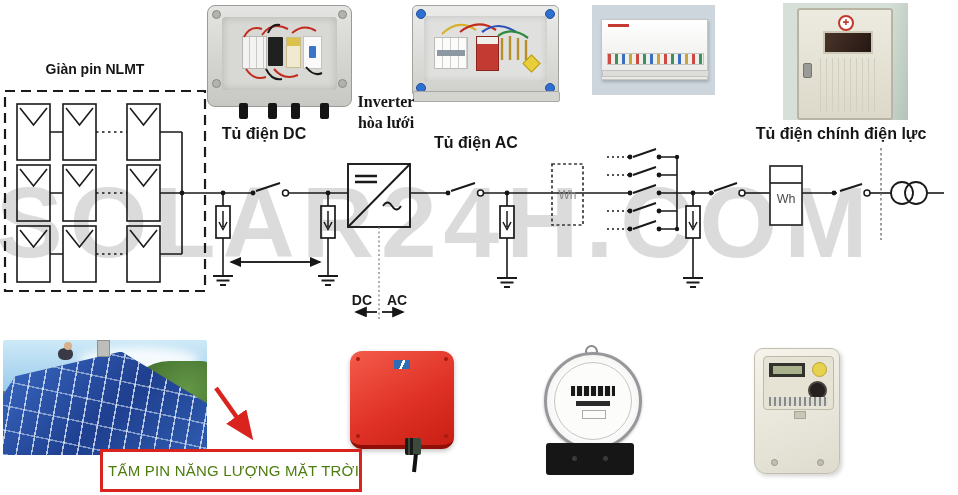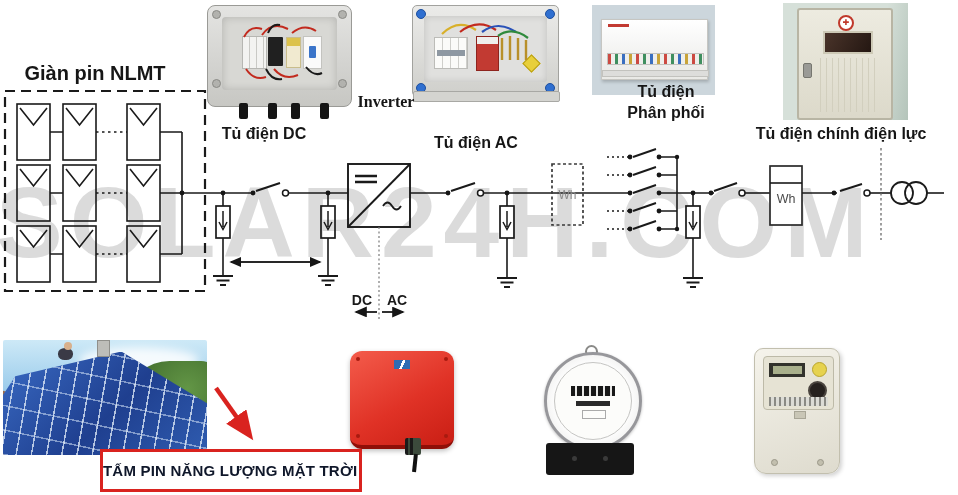--- a/index.html
+++ b/index.html
@@ -7,21 +7,21 @@
           font-family:"Liberation Sans","DejaVu Sans",sans-serif;}
   
   .watermark{position:absolute;left:-4px;top:172px;width:970px;z-index:1;
     font-size:100px;font-weight:700;letter-spacing:7px;white-space:nowrap;
     color:rgba(184,184,184,.5);line-height:100px;user-select:none;}
   
   .diagram{position:absolute;left:0;top:0;z-index:3;pointer-events:none;}
   
   .lbl{position:absolute;z-index:4;font-weight:700;color:#161616;text-align:center;
        font-size:16px;line-height:1.3;}
-  .lbl-array{left:0;top:60px;width:190px;font-size:20px;}
+  .lbl-array{left:0;top:60px;width:190px;font-size:14px;}
   .lbl-dc{left:204px;top:124px;width:120px;}
   .lbl-inv{left:338px;top:92px;width:96px;font-family:Liberation Serif, serif;}
   .lbl-ac{left:416px;top:124px;width:120px;margin-top:9px;}
   .lbl-met{left:522px;top:106px;width:96px;}
   .lbl-dist{left:612px;top:82px;width:108px;}
   .lbl-main{left:752px;top:124px;width:178px;}
   
   .photo{position:absolute;z-index:2;}
   .abs{position:absolute;}
   
@@ -125,41 +125,38 @@
   .emet-lcd{left:8%;top:12%;width:52%;height:26%;background:#32322c;}
   .emet-lcd::before{content:"";position:absolute;left:10%;top:22%;right:10%;bottom:22%;background:#a9b08c;}
   .emet-optical{right:9%;top:10%;width:13px;height:13px;border-radius:50%;background:#e6d24e;border:1px solid #b8a42e;}
   .emet-btn{right:8%;top:45%;width:15px;height:15px;border-radius:50%;background:#26211e;border:2px solid #4a443e;}
   .emet-band{left:7%;bottom:7%;width:86%;height:17%;
      background:repeating-linear-gradient(90deg,#8a8a84 0 2px,#dcdcd6 2px 5px);}
   .emet-latch{left:46%;top:50%;width:10px;height:6px;background:#c9c6b6;border:1px solid #a8a596;}
   .emet-screw{width:5px;height:5px;border-radius:50%;background:#c2bfae;border:1px solid #9a9788;}
   
   .callout{position:absolute;left:100px;top:449px;width:256px;height:37px;z-index:5;
-     border:3px solid #d9231f;background:#fff;color:#0f172a;font-weight:700;font-size:15px;
-     display:flex;align-items:center;justify-content:flex-start;letter-spacing:.2px;}
+     border:3px solid #d9231f;background:#fff;color:#4d7c0f;font-weight:400;font-size:15px;
+     display:flex;align-items:center;justify-content:flex-end;letter-spacing:.2px;}
 </style>
 </head>
 <body>
 
 <div class="canvas">
 
   <div class="watermark">SOLAR24H.COM</div>
 
   <div class="lbl lbl-array">Giàn pin NLMT</div>
   <div class="lbl lbl-dc">Tủ điện DC</div>
   <div class="lbl lbl-inv">
     <div>Inverter</div>
+    <div>hòa lưới</div>
   </div>
   <div class="lbl lbl-ac">Tủ điện AC</div>
   <div class="lbl lbl-met">
-  </div>
-  <div class="lbl lbl-dist">
-    <div>Tủ điện</div>
-    <div>Phân phối</div>
   </div>
   <div class="lbl lbl-main">Tủ điện chính điện lực</div>
 
   <div class="photo ph-dc">
     <div class="abs screw" style="left:4px;top:4px"></div>
     <div class="abs screw" style="right:4px;top:4px"></div>
     <div class="abs screw" style="left:4px;bottom:18px"></div>
     <div class="abs screw" style="right:4px;bottom:18px"></div>
     <div class="abs ph-dc-in">
       <div class="abs fuse-block"></div>

